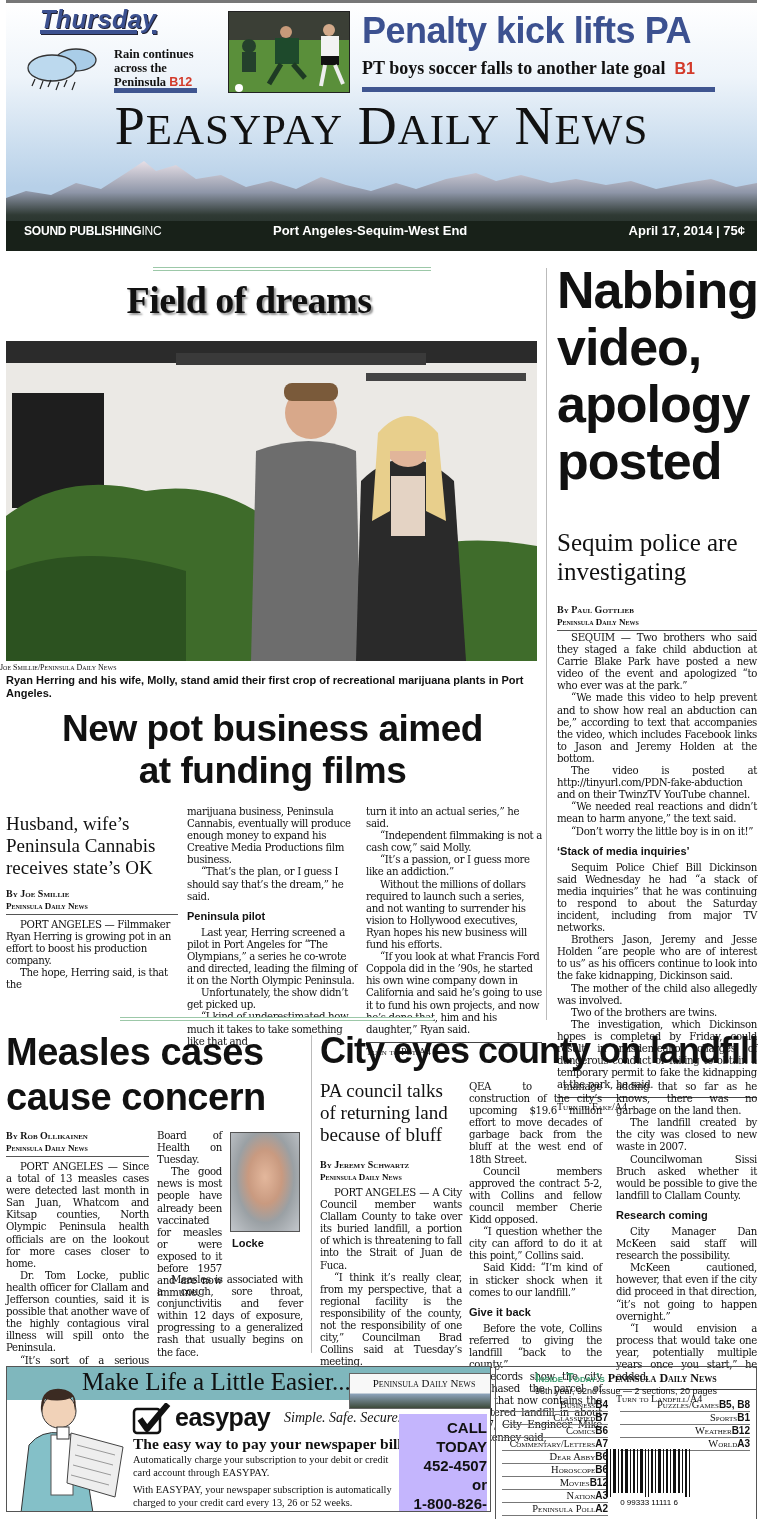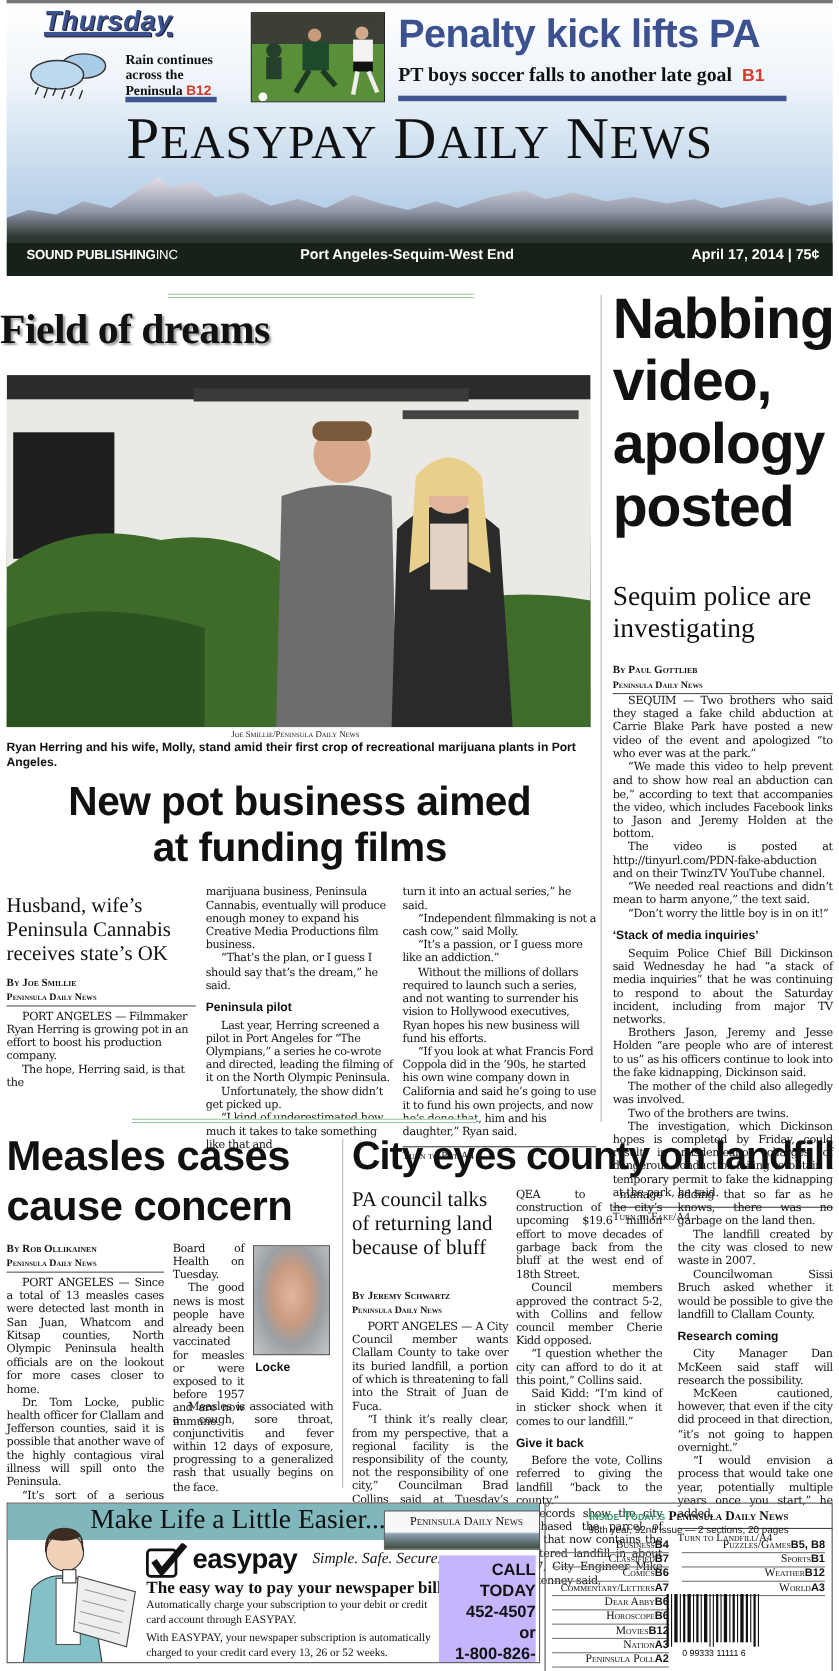--- a/index.html
+++ b/index.html
@@ -23,23 +23,23 @@
 #masthead .sc{font-size:43px}
 #mountains{left:6px;top:150px;width:751px;height:98px}
 #footerbar{left:6px;top:218px;width:751px;height:28px;color:#fff}
 #publisher{left:18px;top:6px;font:bold 12px "Liberation Sans",sans-serif;letter-spacing:-.2px}
 #publisher span{font-weight:400}
 #edition{left:267px;top:5px;font:bold 13px "Liberation Sans",sans-serif}
 #dateprice{right:12px;top:5px;font:bold 13px "Liberation Sans",sans-serif}
 
 .green-rule{height:4px;border-top:1px solid #9cc8a8;border-bottom:1px solid #9cc8a8;background:#fff}
 
-#field-title{left:0;top:278px;width:498px;text-align:left;font:bold 38px "Liberation Serif",serif;letter-spacing:-.5px;text-shadow:2px 2px 2px #999}
+#field-title{left:0;top:278px;width:498px;text-align:center;font:bold 38px "Liberation Serif",serif;letter-spacing:-.5px;text-shadow:2px 2px 2px #999}
 #main-photo{left:6px;top:341px;width:531px;height:320px;background:linear-gradient(#f3f2f0 0%,#e7e6e3 30%,#dedbd6 45%,#9fae8c 52%,#3f6a2c 70%,#2d5220 100%);overflow:hidden}
-#photo-credit{left:0;top:663px;width:537px;text-align:center;font:8px "Liberation Serif",serif;font-variant:small-caps}
+#photo-credit{left:0;top:663px;width:537px;text-align:left;font:8px "Liberation Serif",serif;font-variant:small-caps}
 #caption{left:6px;top:674px;width:530px;font:900 11px "Liberation Sans",sans-serif;line-height:12.5px}
 #pot-headline{left:0;top:708px;width:545px;text-align:center;font:bold 37px "Liberation Sans",sans-serif;line-height:42px;letter-spacing:-.5px}
 .deck{font:400 19px "Liberation Serif",serif;line-height:22px}
 .byline{font:bold 10px "Liberation Serif",serif;font-variant:small-caps;line-height:12px}
 .byline .org{font-weight:bold;font-size:9px}
 .body{font:10.2px "DejaVu Serif",serif;line-height:12.1px;letter-spacing:-.35px;text-align:left}
 .body p{text-indent:14px}
 .justify p{text-align:justify}
 .subhead{font:bold 11px "Liberation Sans",sans-serif;margin:7px 0 5px}
 .turn{font:10px "Liberation Serif",serif;font-variant:small-caps;text-align:left;border-top:1px solid #444;padding-top:3px}
@@ -272,21 +272,21 @@
   <div class="body justify">
       <p>Measles is associated with a cough, sore throat, conjunctivitis and fever within 12 days of exposure, progressing to a generalized rash that usually begins on the face.</p>
     </div>
   <div class="turn" style="margin-top:8px">Turn to Cases/A5</div>
 </div>
 
 <div id="vdivider2" class="abs"></div>
 <div id="city-headline" class="abs">City eyes county on landfill</div>
 <div class="abs" style="left:320px;top:1080px;width:142px">
   <div class="deck">PA council talks of returning land because of bluff</div>
-  <div class="byline" style="margin-top:27px">
+  <div class="byline" style="margin-top:13px">
       <div>By Jeremy Schwartz</div>
       <div class="org">Peninsula Daily News</div>
     </div>
   <div class="body justify" style="margin-top:4px">
     <p>PORT ANGELES — A City Council member wants Clallam County to take over its buried landfill, a portion of which is threatening to fall into the Strait of Juan de Fuca.</p>
       <p>“I think it’s really clear, from my perspective, that a regional facility is the responsibility of the county, not the responsibility of one city,” Councilman Brad Collins said at Tuesday’s meeting.</p>
       <p>The question arose during discussion of a $1.4 million contract with Seattle-based Anchor</p>
   </div>
 </div>
 <div class="abs" style="left:469px;top:1081px;width:133px">

